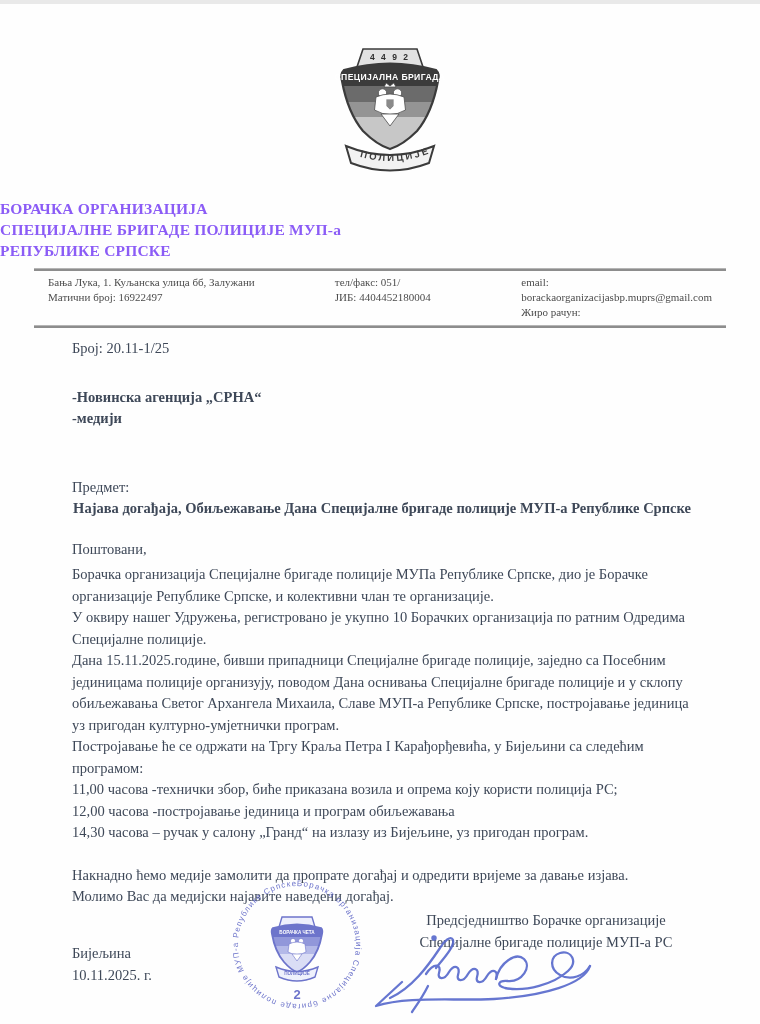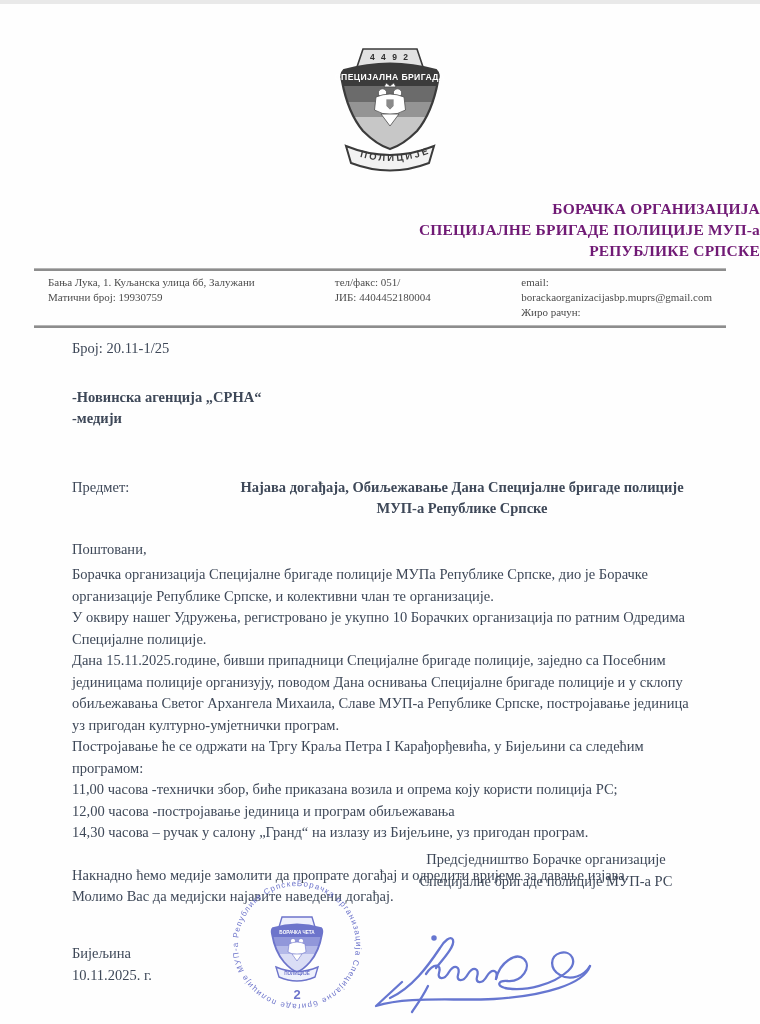--- a/index.html
+++ b/index.html
@@ -6,39 +6,39 @@
   .page{
     position:relative;
     width:760px;height:1024px;
     margin:4px auto;
     background:#fefefe;
     font-family:"Liberation Serif","DejaVu Serif",serif;
     color:#3e4858;
     overflow:hidden;
   }
   .logo-wrap{width:120px;margin:40px auto 0;transform:translateX(10px);}
-  .org-title{margin-top:20px;text-align:right;font-weight:bold;font-size:15.5px;line-height:21px;color:#701a75;letter-spacing:.2px;}
+  .org-title{margin-top:20px;text-align:left;font-weight:bold;font-size:15.5px;line-height:21px;color:#8b5cf6;letter-spacing:.2px;}
   .lh{margin:7px 34px 0;}
   .rule{height:2px;background:#8d8d8d;border-top:1px solid #b5b5b5;}
   .contact{display:flex;padding:4px 14px 5px;font-size:11px;line-height:15px;color:#4c4c4c;gap:40px;}
   .contact .col1{width:295px;}
   .contact .col2{width:175px;}
   .contact .col3{flex:1;}
   .content{padding:0 68px 0 72px;font-size:14.5px;line-height:21.5px;}
   .meta{margin-top:10px;}
   .recipients{margin-top:27px;font-weight:bold;}
-  .subject{margin-top:47px;display:flex;}
+  .subject{margin-top:47px;display:flex;flex-direction:column;}
   .subject .lbl{width:160px;flex:none;}
   .subject .txt{flex:1;font-weight:bold;text-align:center;}
   .salutation{margin-top:19px;}
   .paras{margin-top:4px;}
   .closing{margin-top:21px;}
   .footer-place{position:absolute;left:72px;top:939px;font-size:14.5px;line-height:21.5px;}
   .stamp{position:absolute;left:224px;top:868px;opacity:.88;}
-  .signoff{position:absolute;left:396px;top:844px;width:300px;text-align:center;font-size:14.5px;line-height:22px;}
+  .signoff{position:absolute;left:396px;top:905px;width:300px;text-align:center;font-size:14.5px;line-height:22px;}
   .signature{position:absolute;left:368px;top:922px;}
   svg text{font-family:"Liberation Sans","DejaVu Sans",sans-serif;}
 </style>
 </head>
 <body>
 
 <div class="page">
 
   <div class="logo-wrap">
     <svg width="120" height="130" viewBox="0 0 120 130">
@@ -82,21 +82,21 @@
     <div>БОРАЧКА ОРГАНИЗАЦИЈА</div>
     <div>СПЕЦИЈАЛНЕ БРИГАДЕ ПОЛИЦИЈЕ МУП-а</div>
     <div>РЕПУБЛИКЕ СРПСКЕ</div>
   </div>
 
   <div class="lh">
     <div class="rule"></div>
     <div class="contact">
       <div class="col1">
         <div>Бања Лука, 1. Куљанска улица бб, Залужани</div>
-        <div>Матични број: 19930759</div>
+        <div>Матични број: 16922497</div>
       </div>
       <div class="col2">
         <div>тел/факс: 051/</div>
         <div>ЈИБ: 4404452180004</div>
       </div>
       <div class="col3">
         <div>email: borackaorganizacijasbp.muprs@gmail.com</div>
         <div>Жиро рачун:</div>
       </div>
     </div>

